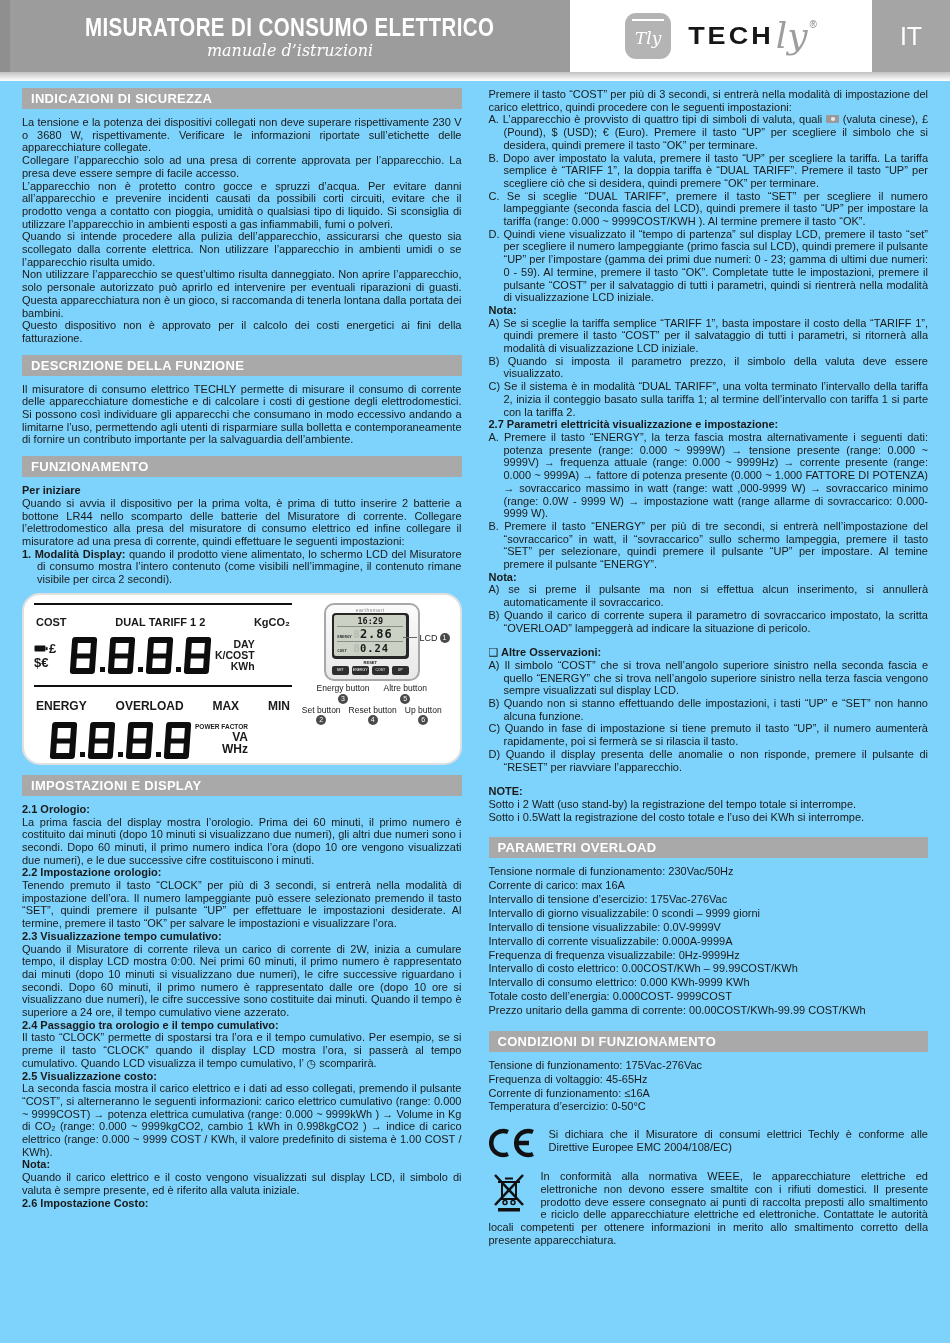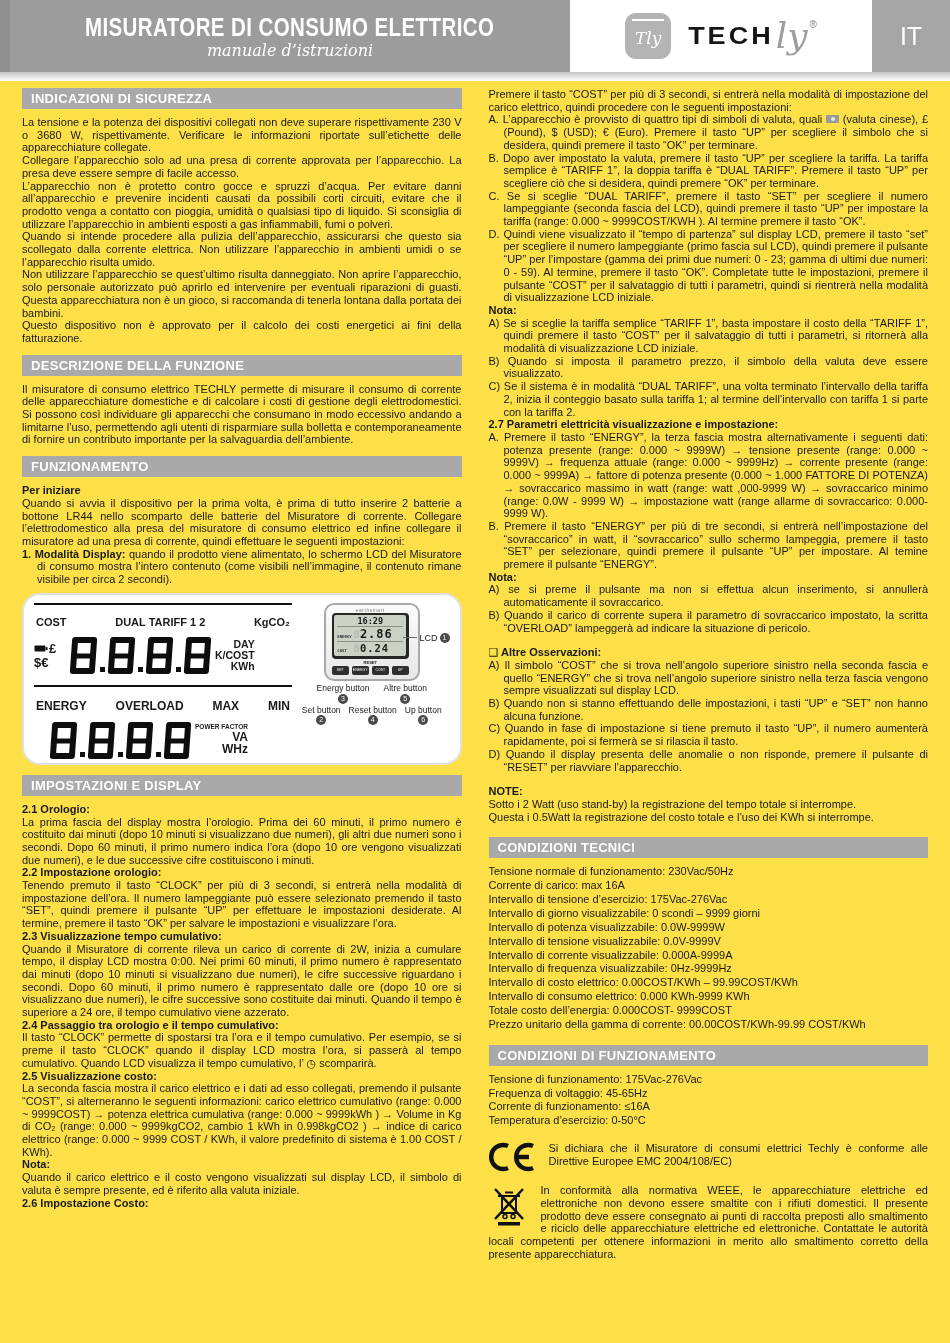--- a/index.html
+++ b/index.html
@@ -1,16 +1,16 @@
 <!DOCTYPE html>
 <html><head>
 <meta charset="utf-8">
 <style>
   html,body{margin:0;padding:0;background:#fff;}
-  .page{width:950px;height:1343px;background:#fde047;position:relative;overflow:hidden;
+  .page{width:950px;height:1343px;background:#7dd3fc;position:relative;overflow:hidden;
         font-family:"Liberation Sans","DejaVu Sans",sans-serif;color:#1a1a1a;}
   
   .header{position:relative;height:72px;background:#9c9c9c;}
   .header::before{content:"";position:absolute;left:0;top:0;bottom:0;width:10px;background:#8f8f8f;}
   .header-left{position:absolute;left:30px;top:0;width:520px;height:100%;
                display:flex;flex-direction:column;align-items:center;justify-content:center;color:#fff;}
   .h-title{font-size:25px;font-weight:bold;letter-spacing:.5px;transform:scaleX(.82);white-space:nowrap;}
   .h-sub{font-family:"DejaVu Serif",serif;font-style:italic;font-size:16px;margin-top:-1px;}
   .logo-panel{position:absolute;right:78px;top:0;height:100%;width:302px;background:#fff;
               display:flex;align-items:center;justify-content:center;}
@@ -293,31 +293,30 @@
       <p class="hang"><span class="mk">B)</span> <span>Quando il carico di corrente supera il parametro di sovraccarico impostato, la scritta “OVERLOAD” lampeggerà ad indicare la situazione di pericolo.</span></p>
 
       <p class="bold gap-top">❑ Altre Osservazioni:</p>
       <p class="hang"><span class="mk">A)</span> <span>Il simbolo “COST” che si trova nell’angolo superiore sinistro nella seconda fascia e quello “ENERGY” che si trova nell’angolo superiore sinistro nella terza fascia vengono sempre visualizzati sul display LCD.</span></p>
       <p class="hang"><span class="mk">B)</span> <span>Quando non si stanno effettuando delle impostazioni, i tasti “UP” e “SET” non hanno alcuna funzione.</span></p>
       <p class="hang"><span class="mk">C)</span> <span>Quando in fase di impostazione  si tiene premuto il tasto “UP”, il numero aumenterà rapidamente, poi si fermerà se si rilascia il tasto.</span></p>
       <p class="hang"><span class="mk">D)</span> <span>Quando il display presenta delle anomalie o non risponde, premere il pulsante di “RESET” per riavviare l’apparecchio.</span></p>
 
       <p class="bold gap-top">NOTE:</p>
       <p class="left-align">Sotto i 2 Watt (uso stand-by) la registrazione del tempo totale si interrompe.</p>
-      <p class="left-align">Questa i 0.5Watt la registrazione del costo totale e l’uso dei KWh si interrompe.</p>
-
-      <div class="secbar" style="margin-top:14px">CONDIZIONI TECNICI</div>
+      <p class="left-align">Sotto i 0.5Watt la registrazione del costo totale e l’uso dei KWh si interrompe.</p>
+
+      <div class="secbar" style="margin-top:14px">PARAMETRI OVERLOAD</div>
       <p class="techline">Tensione normale di funzionamento: 230Vac/50Hz</p>
       <p class="techline">Corrente di carico: max 16A</p>
       <p class="techline">Intervallo di tensione d’esercizio: 175Vac-276Vac</p>
       <p class="techline">Intervallo di giorno visualizzabile: 0 scondi – 9999 giorni</p>
-      <p class="techline">Intervallo di potenza visualizzabile: 0.0W-9999W</p>
       <p class="techline">Intervallo di tensione visualizzabile: 0.0V-9999V</p>
       <p class="techline">Intervallo di corrente visualizzabile: 0.000A-9999A</p>
-      <p class="techline">Intervallo di frequenza visualizzabile: 0Hz-9999Hz</p>
+      <p class="techline">Frequenza di frequenza visualizzabile: 0Hz-9999Hz</p>
       <p class="techline">Intervallo di costo elettrico: 0.00COST/KWh – 99.99COST/KWh</p>
       <p class="techline">Intervallo di consumo elettrico: 0.000 KWh-9999 KWh</p>
       <p class="techline">Totale costo dell’energia: 0.000COST- 9999COST</p>
       <p class="techline">Prezzo unitario della gamma di corrente: 00.00COST/KWh-99.99 COST/KWh</p>
 
       <div class="secbar" style="margin-top:13px">CONDIZIONI DI FUNZIONAMENTO</div>
       <p class="techline">Tensione di funzionamento: 175Vac-276Vac</p>
       <p class="techline">Frequenza di voltaggio: 45-65Hz</p>
       <p class="techline">Corrente di funzionamento: ≤16A</p>
       <p class="techline">Temperatura d’esercizio: 0-50°C</p>

